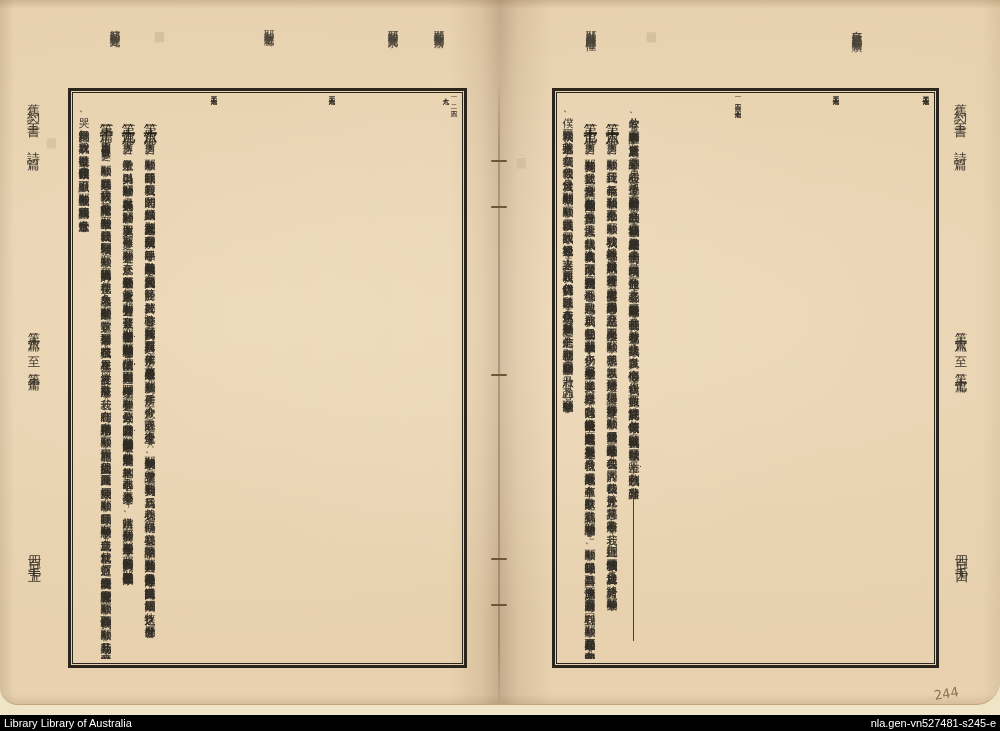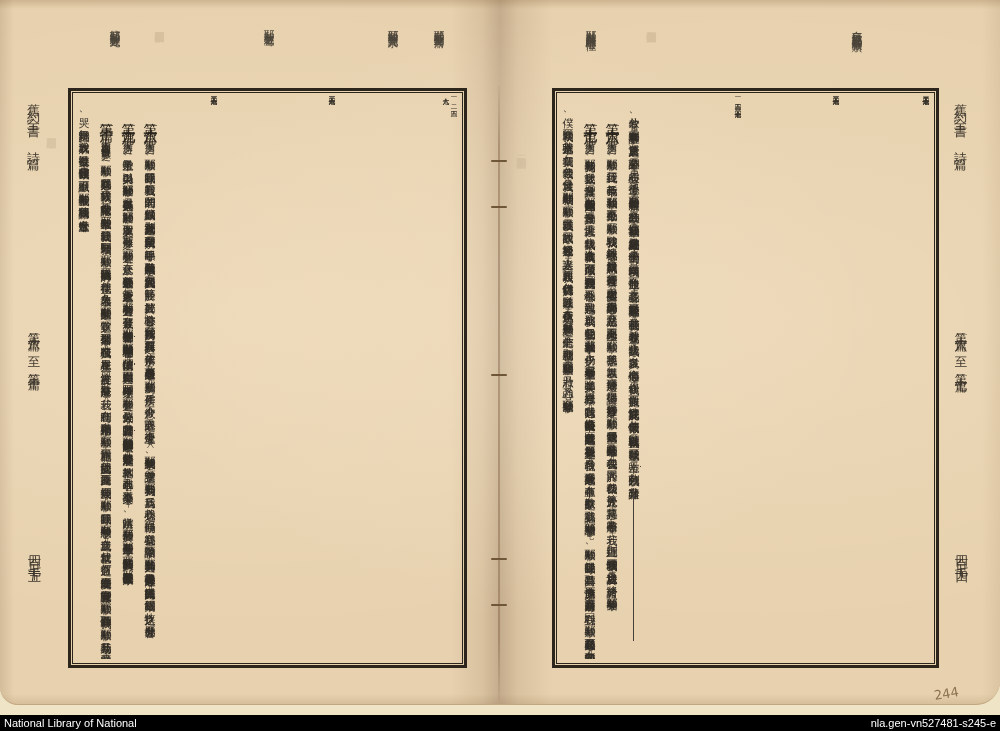--- a/index.html
+++ b/index.html
@@ -115,15 +115,15 @@
     <div class="annot" style="left: 386px; top: 22px;">頌耶和華因允其求</div>
     <div class="annot" style="left: 262px; top: 22px;">耶和華之威聲</div>
     <div class="annot" style="left: 108px; top: 22px;">籲頌耶和華之救死</div>
     <div class="ghost" style="left: 152px; top: 24px; height: 62px; opacity: 0.12;">頌耶和華因其恩脫我麻衣被以喜樂兮</div>
     <div class="ghost" style="left: 644px; top: 24px; height: 62px; opacity: 0.12;">耶和華爲我光我之拯救吾其誰懼兮</div>
     <div class="ghost" style="left: 44px; top: 130px; height: 300px; opacity: 0.1;">耶和華歟我呼籲爾尚其垂聽我懇求兮</div>
     <div class="ghost" style="left: 514px; top: 150px; height: 290px; opacity: 0.08;">我曾求耶和華一事今仍祈之畢生居耶和華室</div>
   </div>
 
 <div class="footerbar">
-  <span>National Library of National</span>
+  <span>Library Library of Australia</span>
   <span>nla.gen-vn527481-s245-e</span>
 </div>
 
 </body></html>

